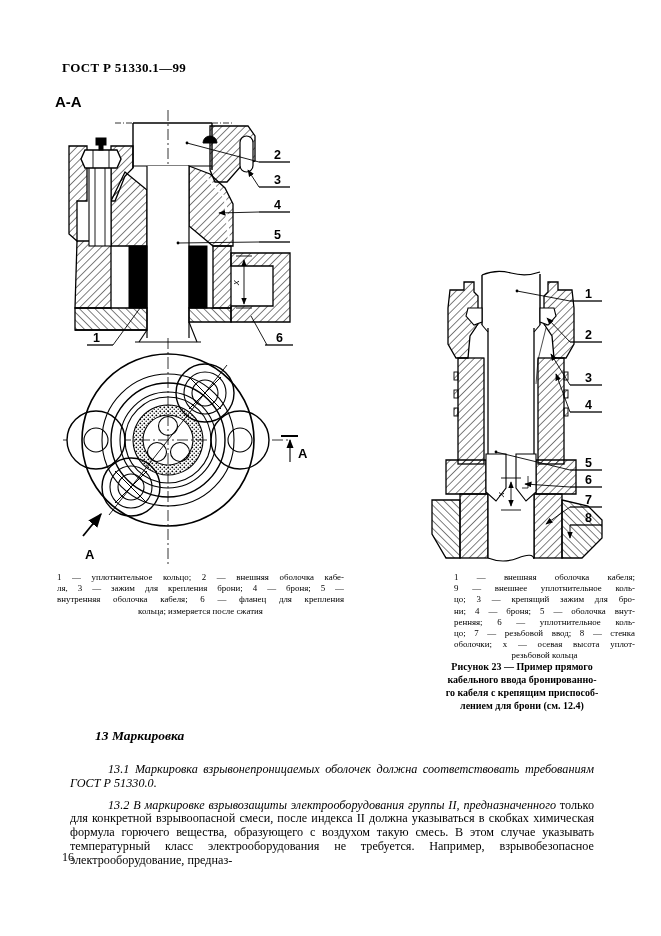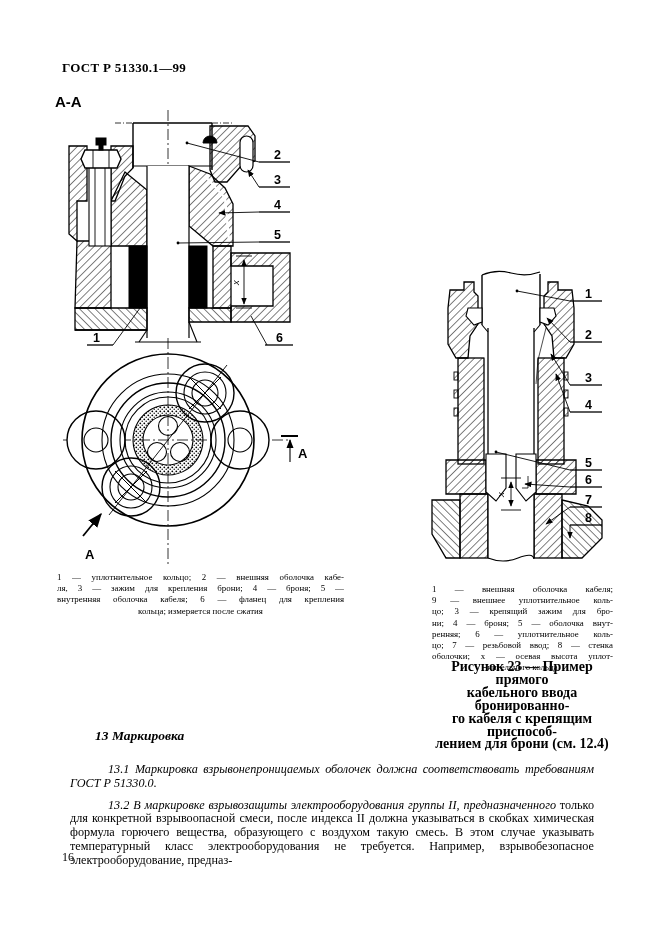--- a/index.html
+++ b/index.html
@@ -20,23 +20,23 @@
   svg.draw { position:absolute; }
   svg.draw text { font-family:"Liberation Sans", sans-serif; }
   .callout-num { font-weight:bold; font-size:12.5px; }
   .dimx { font-family:"Liberation Serif", serif; font-style:italic; font-size:9.5px; }
   .arrowA { font-weight:bold; font-size:13px; }
 
   .legend { position:absolute; font-size:8.9px; line-height:11.2px; }
   .legend > div { text-align:justify; text-align-last:justify; }
   .legend > div:last-child { text-align:center; text-align-last:center; }
   .legend-22 { left:57px; top:572px; width:287px; }
-  .legend-23 { left:432px; top:572px; width:181px;margin-top:12px; }
-
-  .caption { position:absolute; font-weight:bold; font-size:14px; line-height:12.9px; }
+  .legend-23 { left:454px; top:572px; width:181px; }
+
+  .caption { position:absolute; font-weight:bold; font-size:10px; line-height:12.9px; }
   .caption > div { text-align:center; }
   .caption-22 { left:57px; top:674px; width:288px; }
   .caption-23 { left:429px; top:661px; width:186px; }
 
   .h13 {
     position:absolute; left:95px; top:728px;
     font-weight:bold; font-style:italic; font-size:13.5px;
   }
   .bodytext {
     position:absolute; left:62px; top:755px; width:540px;
@@ -311,21 +311,21 @@
       <div>кольца; измеряется после сжатия</div>
     </div>
   <div class="legend legend-23">
       <div>1 — внешняя оболочка кабеля;</div>
       <div>9 — внешнее уплотнительное коль-</div>
       <div>цо; 3 — крепящий зажим для бро-</div>
       <div>ни; 4 — броня; 5 — оболочка внут-</div>
       <div>ренняя; 6 — уплотнительное коль-</div>
       <div>цо; 7 — резьбовой ввод; 8 — стенка</div>
       <div>оболочки; x — осевая высота уплот-</div>
-      <div>нительного кольца</div>
+      <div>резьбовой кольца</div>
     </div>
 
   <div class="caption caption-23">
       <div>Рисунок 23 — Пример прямого</div>
       <div>кабельного ввода бронированно-</div>
       <div>го кабеля с крепящим приспособ-</div>
       <div>лением для брони (см. 12.4)</div>
     </div>
 
   <div class="h13">13 Маркировка</div>

